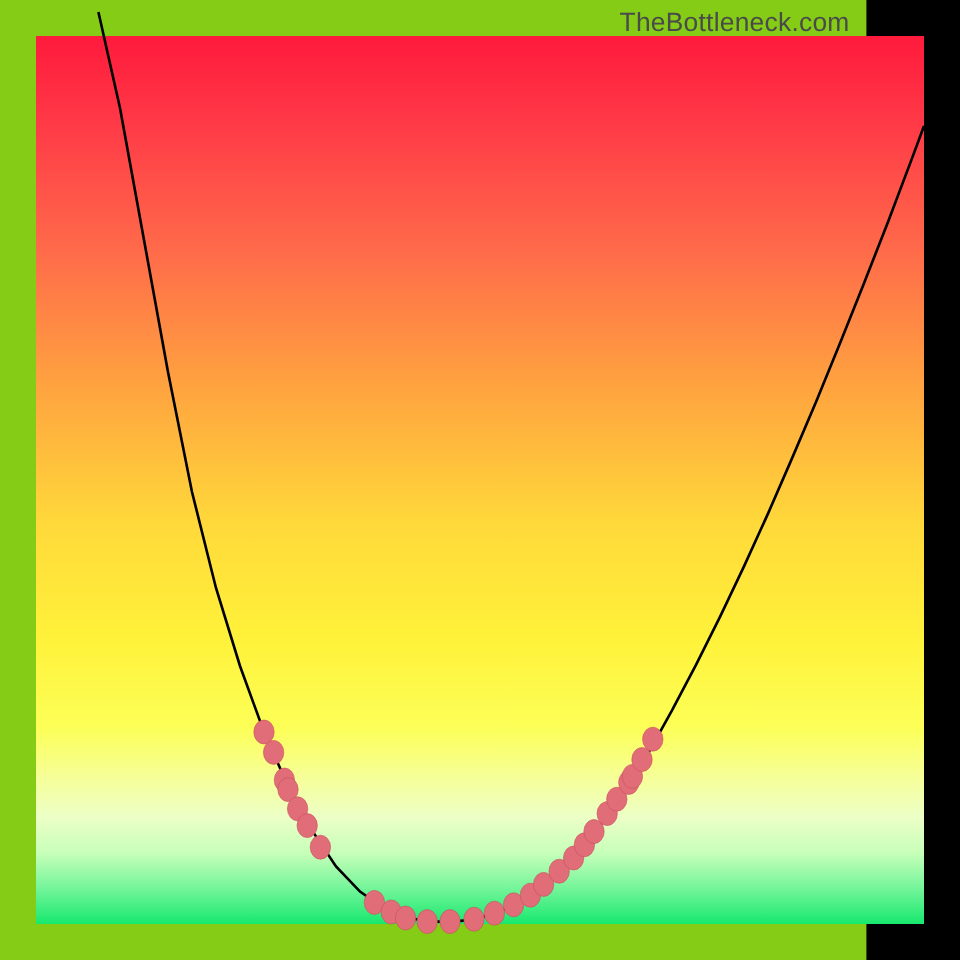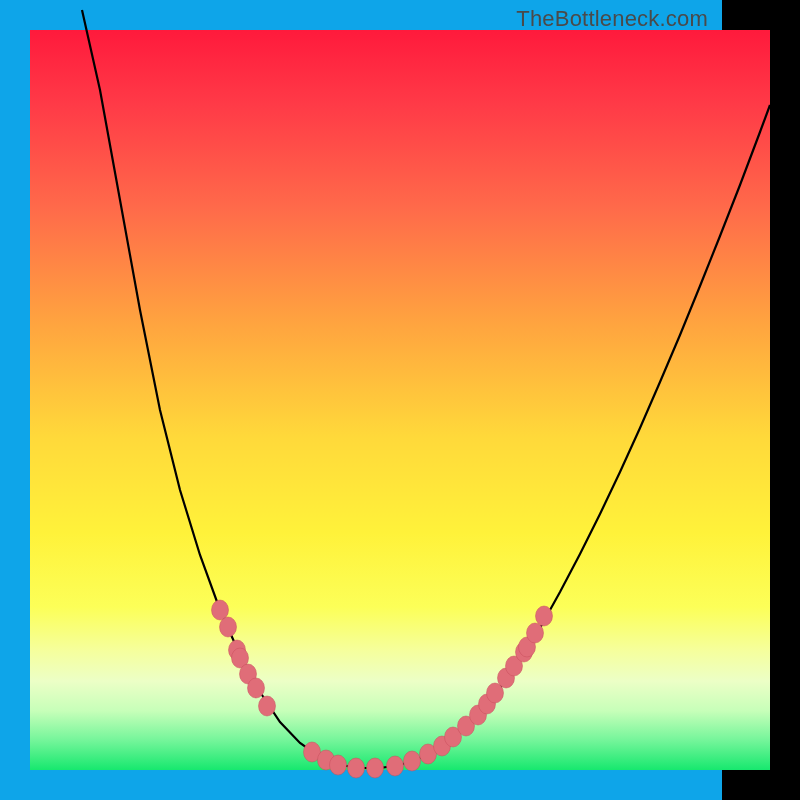--- a/index.html
+++ b/index.html
@@ -10,21 +10,21 @@
     background: #000;
     overflow: hidden;
     font-family: Arial, Helvetica, sans-serif;
   }
   .frame {
     position: absolute;
     left: 0;
     top: 0;
     width: 722px;
     height: 800px;
-    background: #0ea5e9;
+    background: #84cc16;
   }
   .plot {
     position: absolute;
     left: 30px;
     top: 30px;
     width: 740px;
     height: 740px;
     background: linear-gradient(to bottom,
       #ff1a3c 0%,
       #ff3a47 10%,

